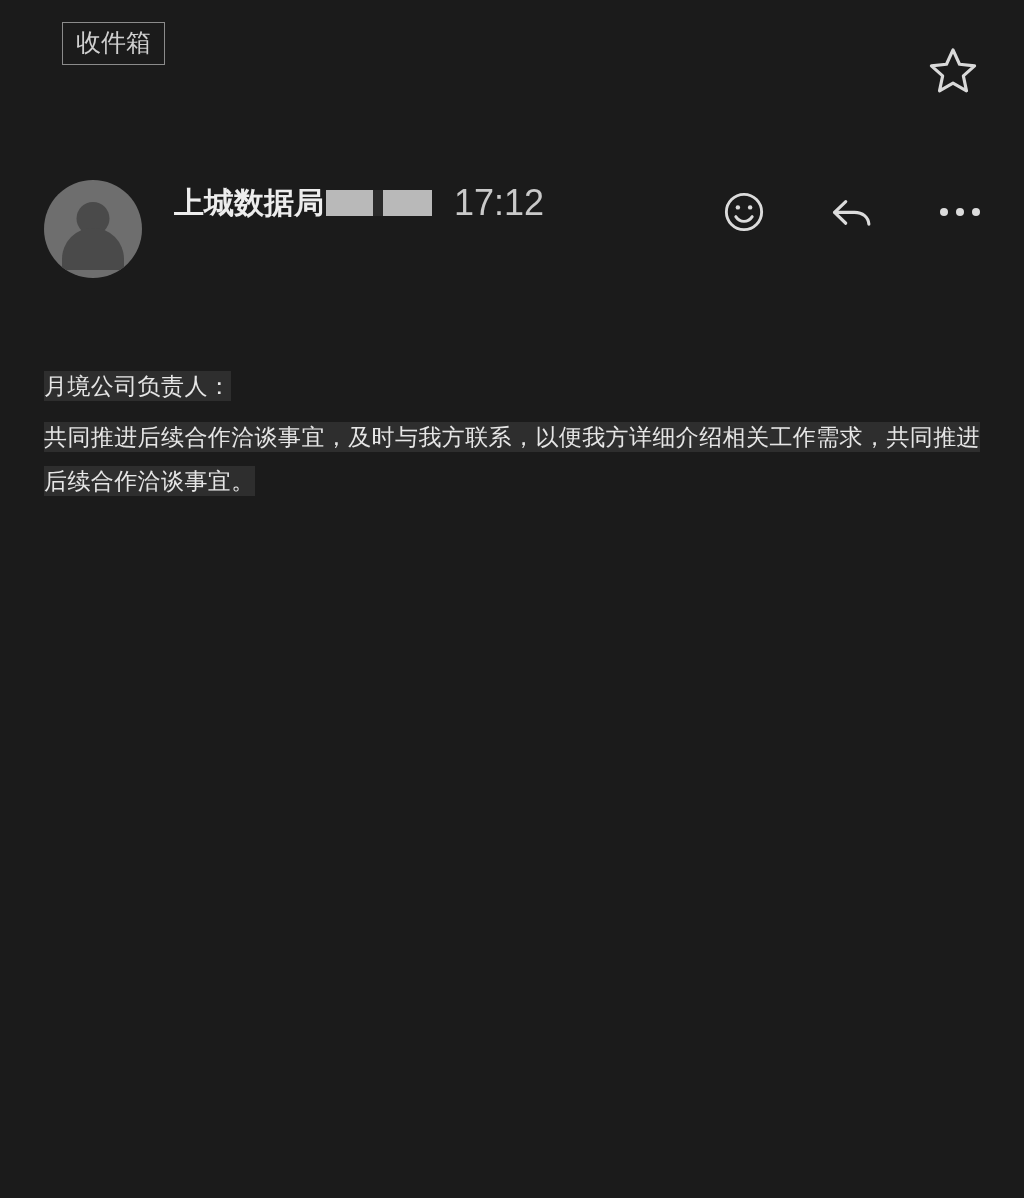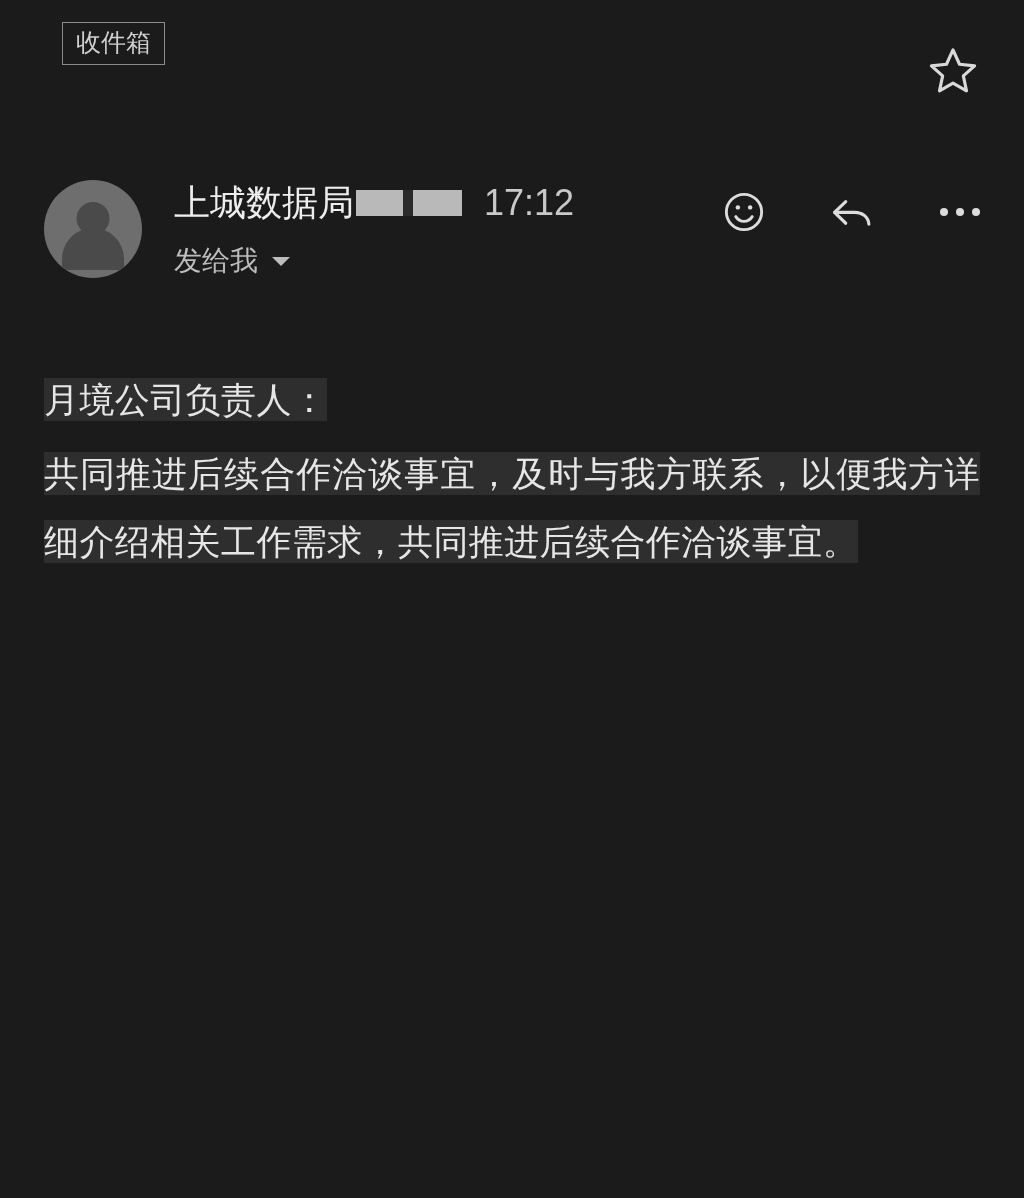--- a/index.html
+++ b/index.html
@@ -102,22 +102,22 @@
     margin-left: 32px;
     flex: 1 1 auto;
     min-width: 0;
   }
   .sender-line1 {
     display: flex;
     align-items: center;
     height: 46px;
   }
   .sender-name {
-    font-size: 36px;
-    font-weight: normal;
+    font-size: 30px;
+    font-weight: bold;
     color: #ededed;
     white-space: nowrap;
   }
   .sender-address-redacted {
     width: 106px;
     height: 26px;
     margin-left: 2px;
     background: #b9b9b9;
     position: relative;
   }
@@ -177,21 +177,21 @@
     background: #dcdcdc;
     display: block;
   }
 
   
   .mail-body {
     padding: 86px 44px 0 44px;
   }
   .mail-body p {
     margin: 0 0 6px 0;
-    font-size: 35px;
+    font-size: 23px;
     line-height: 1.94;
     color: #e6e6e6;
     letter-spacing: 0.4px;
     text-align: justify;
   }
   .mail-body p span.hl {
     background: #2e2e2e;
     box-decoration-break: clone;
     -webkit-box-decoration-break: clone;
     padding: 2px 0;
@@ -217,24 +217,20 @@
 <div class="sender-row">
   <div class="avatar">
     <div class="head"></div>
     <div class="body"></div>
   </div>
   <div class="sender-info">
     <div class="sender-line1">
       <div class="sender-name">上城数据局</div>
       <div class="sender-address-redacted"></div>
       <div class="msg-time">17:12</div>
-    </div>
-    <div class="sender-line2">
-      <div class="to-label">发给我</div>
-      <div class="caret"></div>
     </div>
   </div>
   <div class="action-icons">
     <div class="icon-btn">
       <svg width="46" height="46" viewBox="0 0 24 24" fill="none" stroke="#dcdcdc" stroke-width="1.5">
         <circle cx="12" cy="12" r="9.2"></circle>
         <circle cx="8.8" cy="9.6" r="1.15" fill="#dcdcdc" stroke="none"></circle>
         <circle cx="15.2" cy="9.6" r="1.15" fill="#dcdcdc" stroke="none"></circle>
         <path d="M7.7 14.4c1.1 1.7 2.6 2.5 4.3 2.5s3.2-.8 4.3-2.5" stroke-linecap="round"></path>
       </svg>

